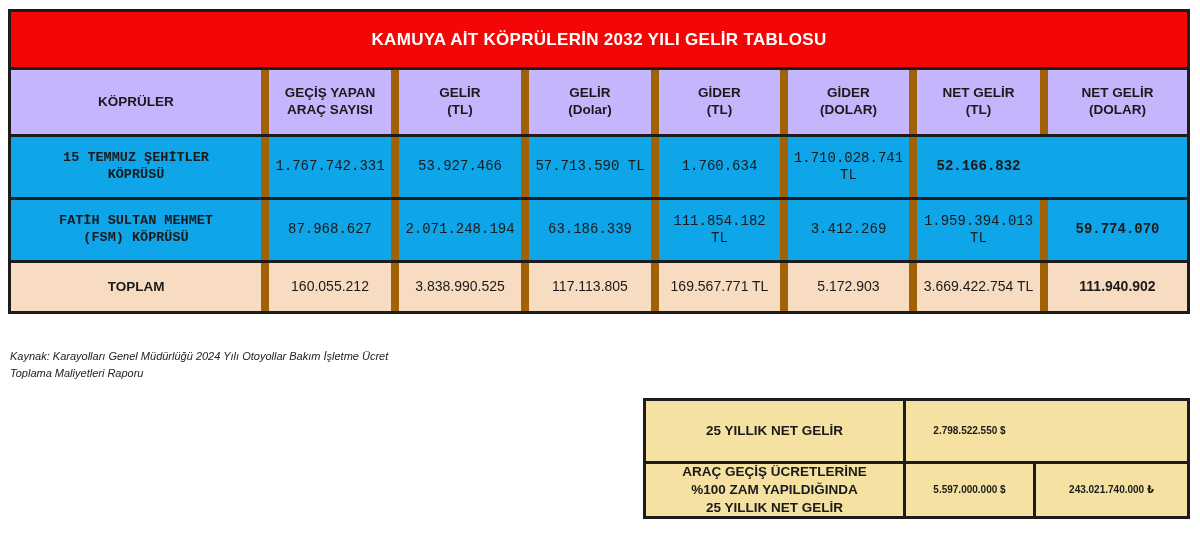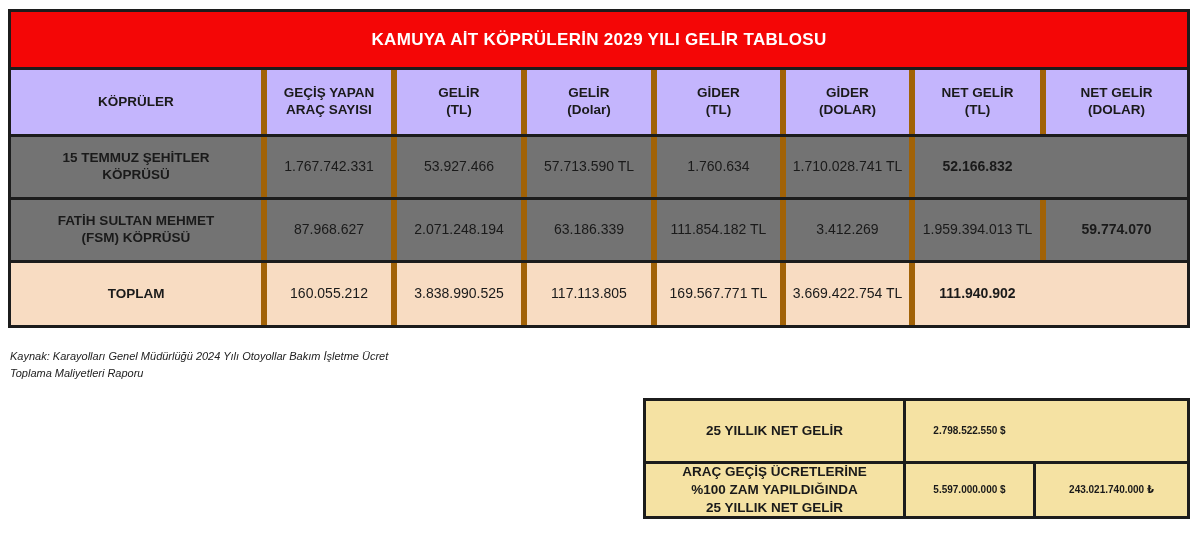--- a/index.html
+++ b/index.html
@@ -32,32 +32,32 @@
   }
   .grid-row {
     display: grid;
     grid-template-columns: 250px 130px 130px 130px 129px 129px 131px auto;
     border-top: 3px solid #1c1c1c;
   }
   .grid-row .cell {
     display: flex; align-items: center; justify-content: center;
     text-align: center;
     white-space: pre-line;
-    border-left: 6px solid #a16207;
+    border-left: 8px solid #a16207;
     padding: 2px 4px;
     font-size: 14px;
     line-height: 1.25;
   }
   .grid-row .cell:first-child { border-left: none; }
   .header-row { background: #c4b5fd; }
   .header-row .cell { height: 64px; font-weight: bold; font-size: 13.5px; }
-  .row-blue { background: #737373; }
+  .row-blue { background: #0ea5e9; font-family: Liberation Mono, monospace; }
   .row-blue .cell { height: 60px; }
   .row-peach { background: #f8dcc2; }
-  .row-peach .cell { height: 62px; }
+  .row-peach .cell { height: 48px; }
   .cell.row-label { font-weight: bold; font-size: 13.5px; }
   .cell.bold-val { font-weight: bold; }
 
   
   .source-note {
     position: absolute;
     left: 10px; top: 348px;
     font-style: italic;
     font-size: 11px;
     line-height: 1.55;
@@ -93,21 +93,21 @@
   .summary-row-2 .cell { height: 52px; }
   .summary-row .money { font-size: 10px; }
 </style>
 </head>
 <body>
 
 <div class="canvas">
 
   <div class="main-table">
 
-    <div class="title-bar">KAMUYA AİT KÖPRÜLERİN 2029 YILI GELİR TABLOSU</div>
+    <div class="title-bar">KAMUYA AİT KÖPRÜLERİN 2032 YILI GELİR TABLOSU</div>
 
     <div class="grid-row header-row">
       <div class="cell">KÖPRÜLER</div>
       <div class="cell">GEÇİŞ YAPAN
 ARAÇ SAYISI</div>
       <div class="cell">GELİR
 (TL)</div>
       <div class="cell">GELİR
 (Dolar)</div>
       <div class="cell">GİDER
@@ -142,20 +142,21 @@
       <div class="cell">1.959.394.013 TL</div>
       <div class="cell bold-val">59.774.070</div>
     </div>
 
     <div class="grid-row row-peach">
       <div class="cell row-label">TOPLAM</div>
       <div class="cell">160.055.212</div>
       <div class="cell">3.838.990.525</div>
       <div class="cell">117.113.805</div>
       <div class="cell">169.567.771 TL</div>
+      <div class="cell">5.172.903</div>
       <div class="cell">3.669.422.754 TL</div>
       <div class="cell bold-val">111.940.902</div>
     </div>
 
   </div>
 
   <div class="source-note">Kaynak: Karayolları Genel Müdürlüğü 2024 Yılı Otoyollar Bakım İşletme Ücret
 Toplama Maliyetleri Raporu</div>
 
   <div class="summary-table">

